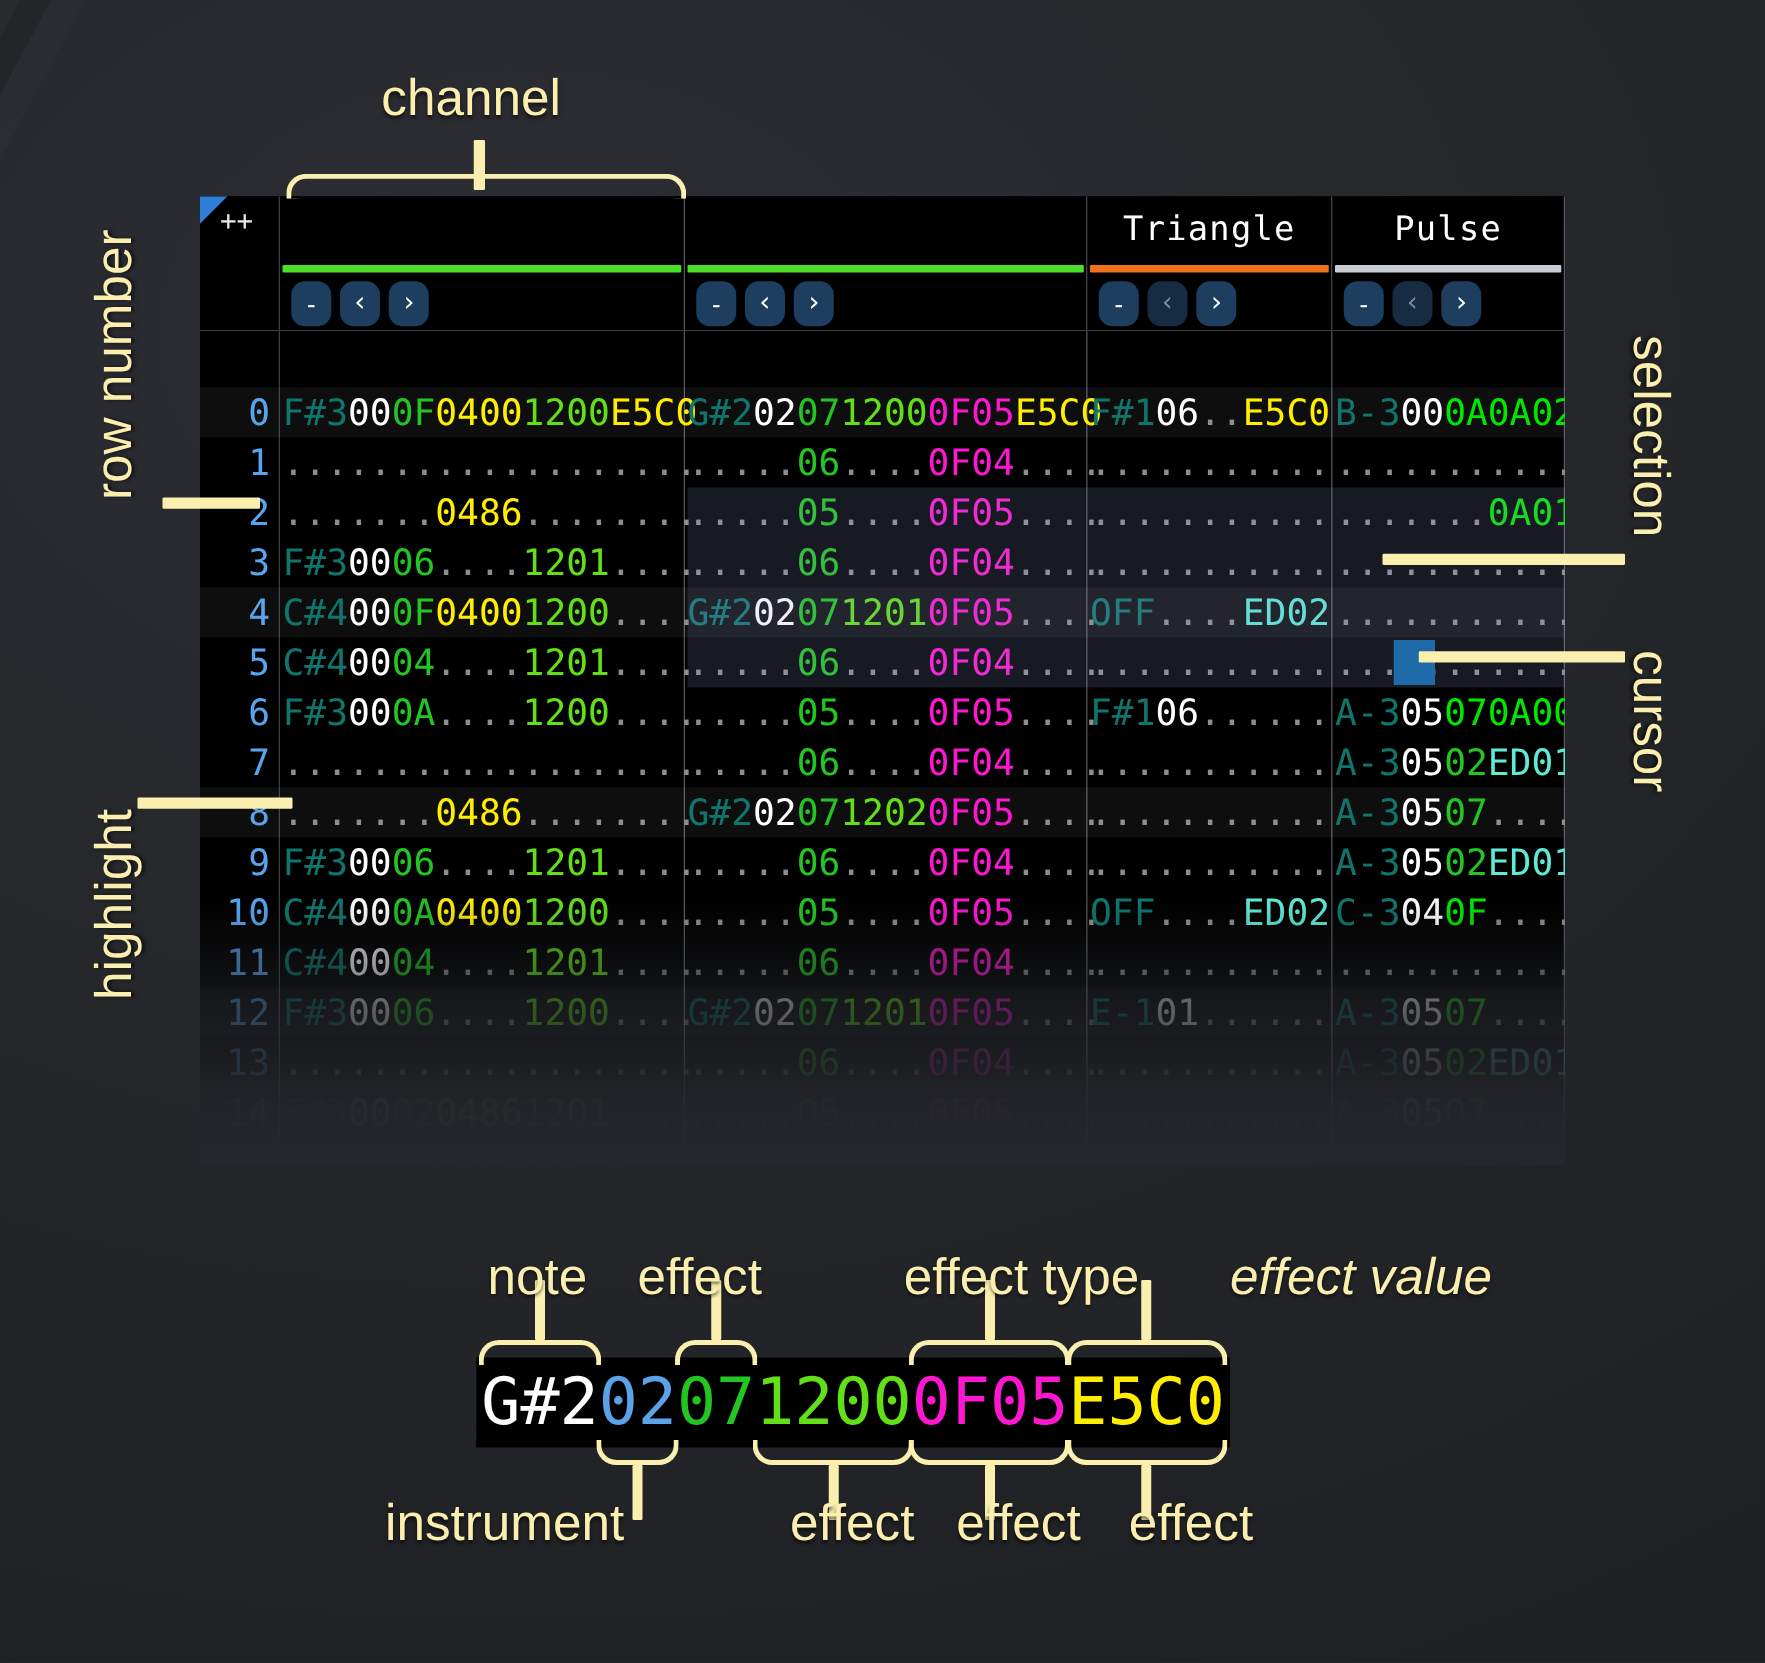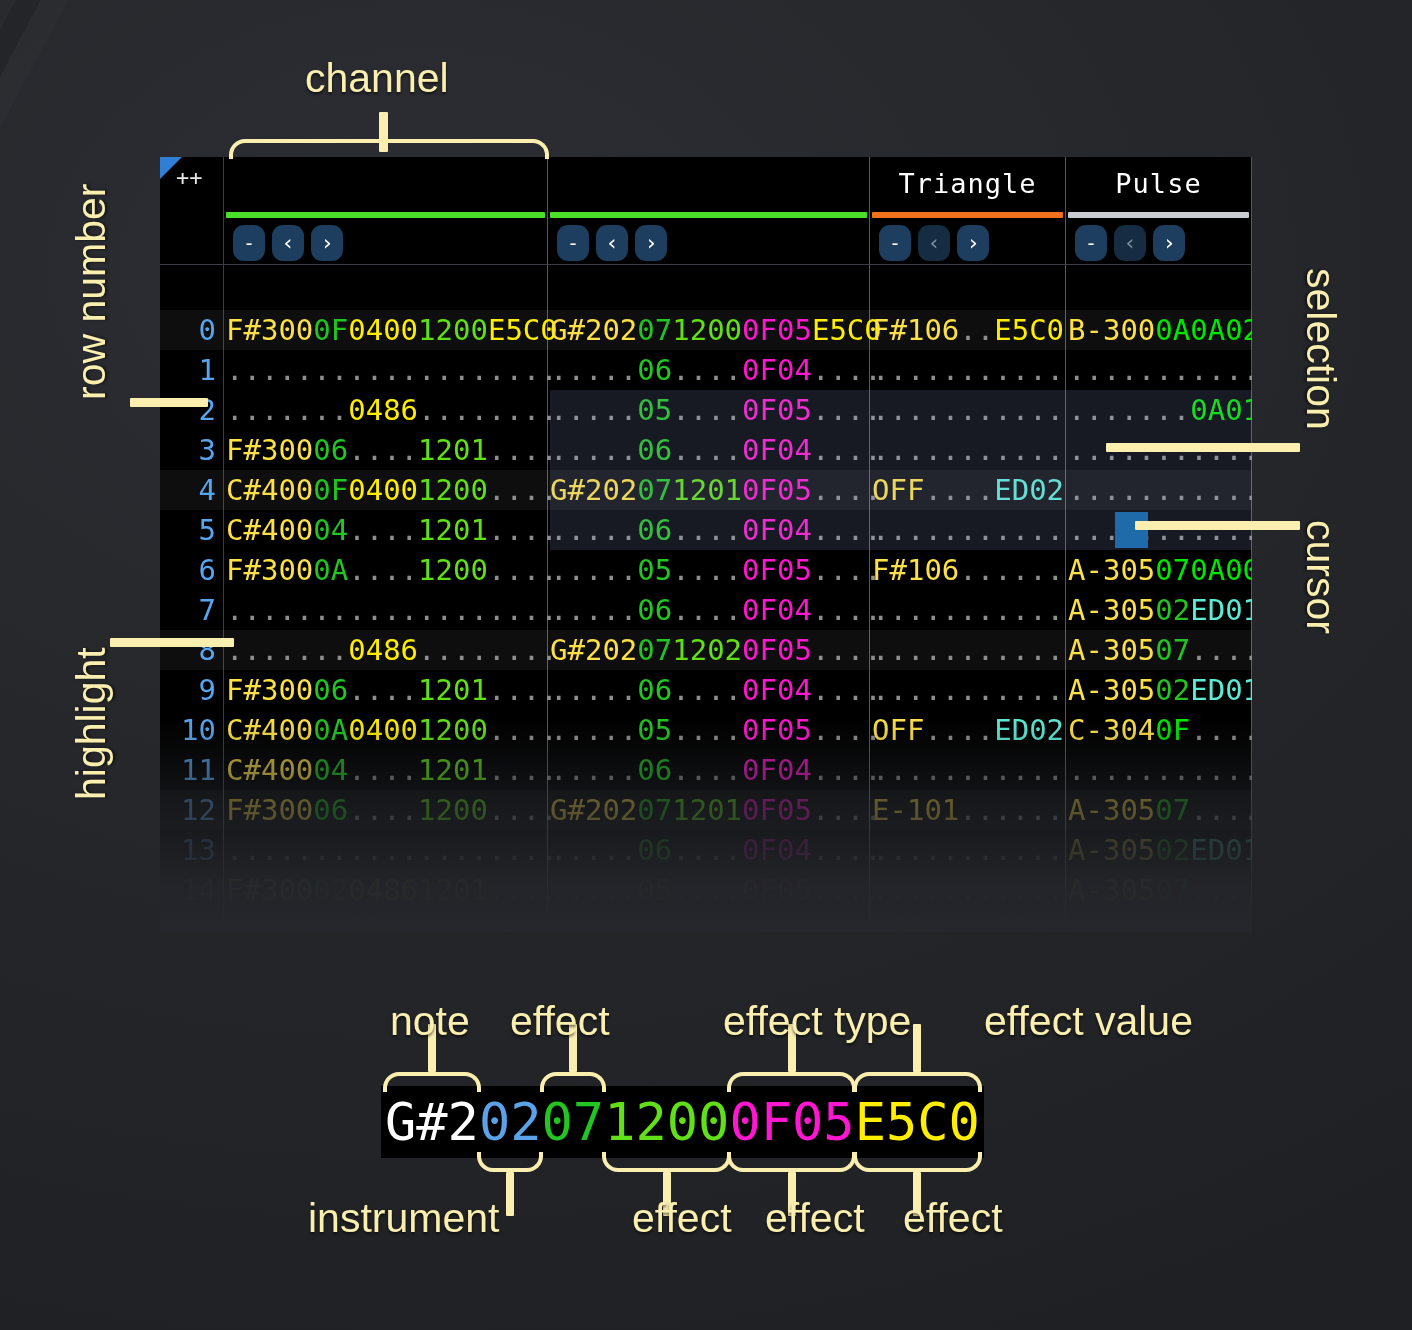--- a/index.html
+++ b/index.html
@@ -73,22 +73,22 @@
     position:absolute; left:0; right:0; height:40px;
     font-family:"DejaVu Sans Mono", monospace; font-size:29px; line-height:40px; white-space:pre;
   }
   .rn{
     position:absolute; left:0; width:56px; text-align:right; color:#58a5ef;
   }
   .cell{ position:absolute; top:0; height:40px; }
   .row.hl{ background:rgba(255,255,255,0.055); }
 
   
-  .t-note{ color:#fde047; }
-  .t-ins { color:#fde047; }
+  .t-note{ color:#0f766e; }
+  .t-ins { color:#ffffff; }
   .t-vol { color:#22c522; }
   .t-fxA { color:#62e017; }
   .t-fxY { color:#ffee00; }
   .t-fxM { color:#ff16d0; }
   .t-fxG { color:#00e800; }
   .t-fxP { color:#5eead4; }
   .t-dot { color:#8e8e8e; }
 
   
   #selection{
@@ -244,21 +244,21 @@
     <div class="ann-bar" style="left:427.95px; top:1024px; width:8px; height:48px;"></div>
     <div class="ann-label" style="left: 390px; top: 998px;">note</div>
     <div class="brace-top" style="left:539.5px; top:1072px; width:66.6px;"></div>
     <div class="ann-bar" style="left:568.8px; top:1024px; width:8px; height:48px;"></div>
     <div class="ann-label" style="left: 510px; top: 998px;">effect</div>
     <div class="brace-top" style="left:727.3px; top:1072px; width:129.2px;"></div>
     <div class="ann-bar" style="left:787.9px; top:1024px; width:8px; height:48px;"></div>
     <div class="ann-label" style="left: 723px; top: 998px;">effect type</div>
     <div class="brace-top" style="left:852.5px; top:1072px; width:129.2px;"></div>
     <div class="ann-bar" style="left:913.1px; top:1024px; width:8px; height:48px;"></div>
-    <div class="ann-label" style="left: 984px; top: 998px;">effect value</div>
+    <div class="ann-label" style="left: 984px; top: 998px; font-style: italic;">effect value</div>
     <div class="brace-bot" style="left:476.9px; top:1152px; width:66.6px;"></div>
     <div class="ann-bar" style="left:506.2px; top:1172px; width:8px; height:44px;"></div>
     <div class="ann-label" style="left: 308px; top: 1195px;">instrument</div>
     <div class="brace-bot" style="left:602.1px; top:1152px; width:129.2px;"></div>
     <div class="ann-bar" style="left:662.7px; top:1172px; width:8px; height:44px;"></div>
     <div class="ann-label" style="left: 632px; top: 1195px;">effect</div>
     <div class="brace-bot" style="left:727.3px; top:1152px; width:129.2px;"></div>
     <div class="ann-bar" style="left:787.9px; top:1172px; width:8px; height:44px;"></div>
     <div class="ann-label" style="left: 765px; top: 1195px;">effect</div>
     <div class="brace-bot" style="left:852.5px; top:1152px; width:129.2px;"></div>

